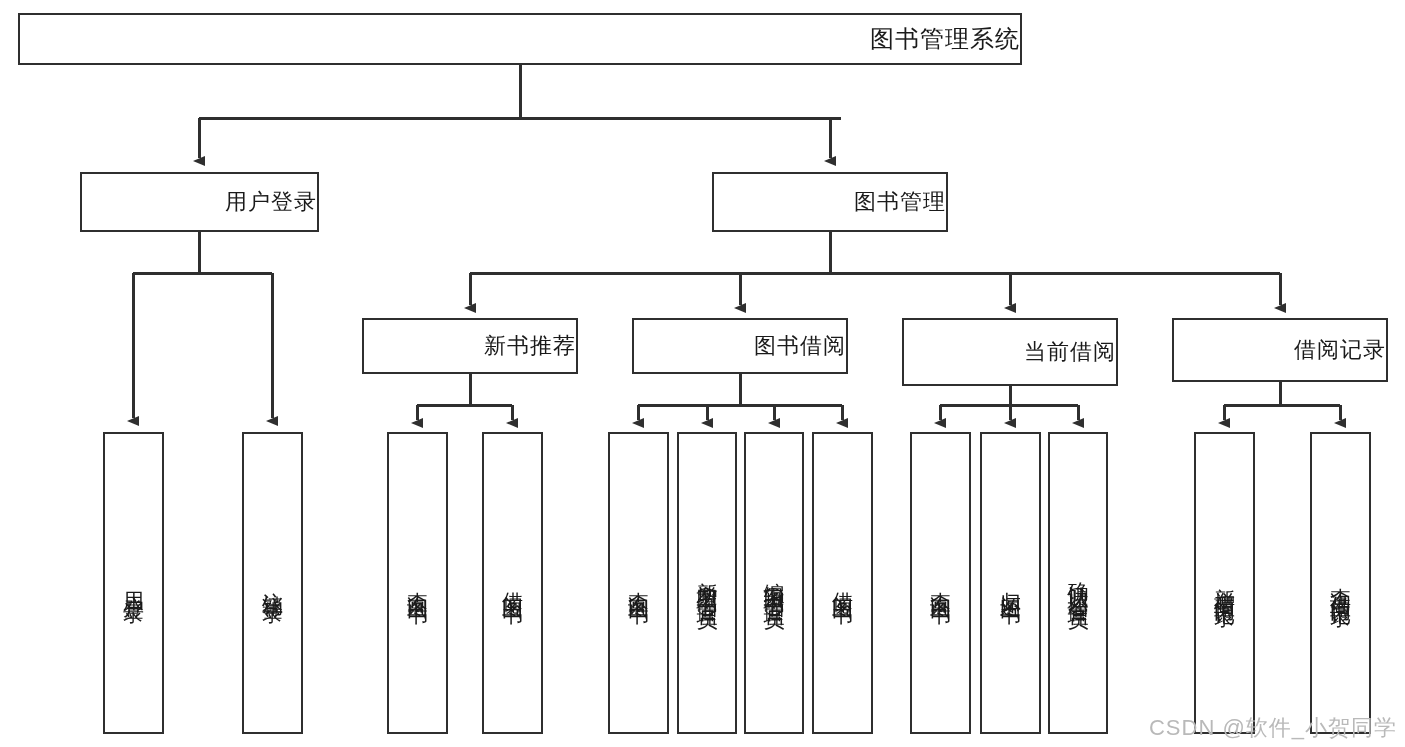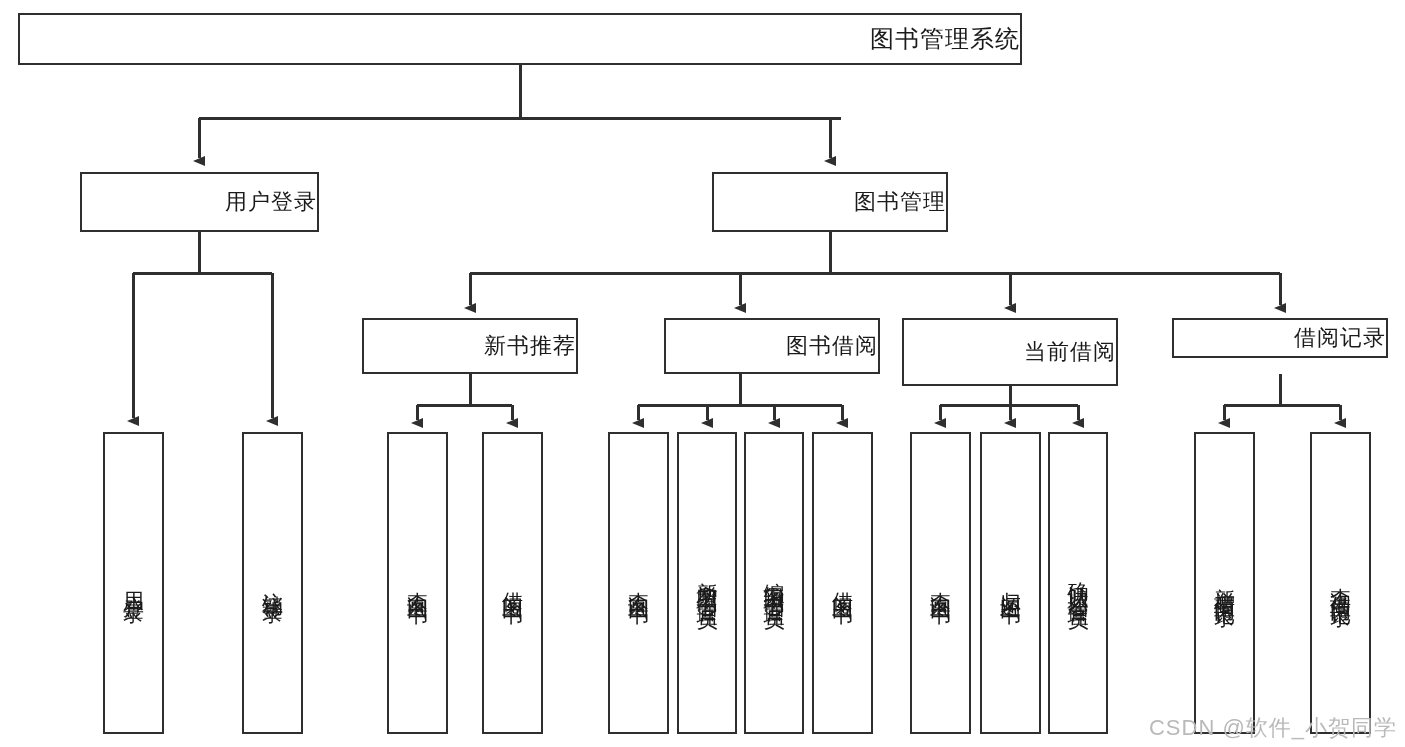--- a/index.html
+++ b/index.html
@@ -127,27 +127,27 @@
   <div class="node h" style="left:80px;top:172px;width:239px;height:60px;">
     <span>用户登录</span>
   </div>
   <div class="node h" style="left:712px;top:172px;width:236px;height:60px;">
     <span>图书管理</span>
   </div>
 
   <div class="node h" style="left:362px;top:318px;width:216px;height:56px;">
     <span>新书推荐</span>
   </div>
-  <div class="node h" style="left:632px;top:318px;width:216px;height:56px;margin-left:32px;">
+  <div class="node h" style="left:632px;top:318px;width:216px;height:56px;">
     <span>图书借阅</span>
   </div>
   <div class="node h" style="left:902px;top:318px;width:216px;height:68px;">
     <span>当前借阅</span>
   </div>
-  <div class="node h" style="left:1172px;top:318px;width:216px;height:40px;">
+  <div class="node h" style="left:1172px;top:318px;width:216px;height:64px;">
     <span>借阅记录</span>
   </div>
 
   <div class="node v" style="left:103px;top:432px;width:61px;height:302px;">
     <span class="vtext">用户登录</span>
   </div>
   <div class="node v" style="left:242px;top:432px;width:61px;height:302px;">
     <span class="vtext">注销登录</span>
   </div>
 

